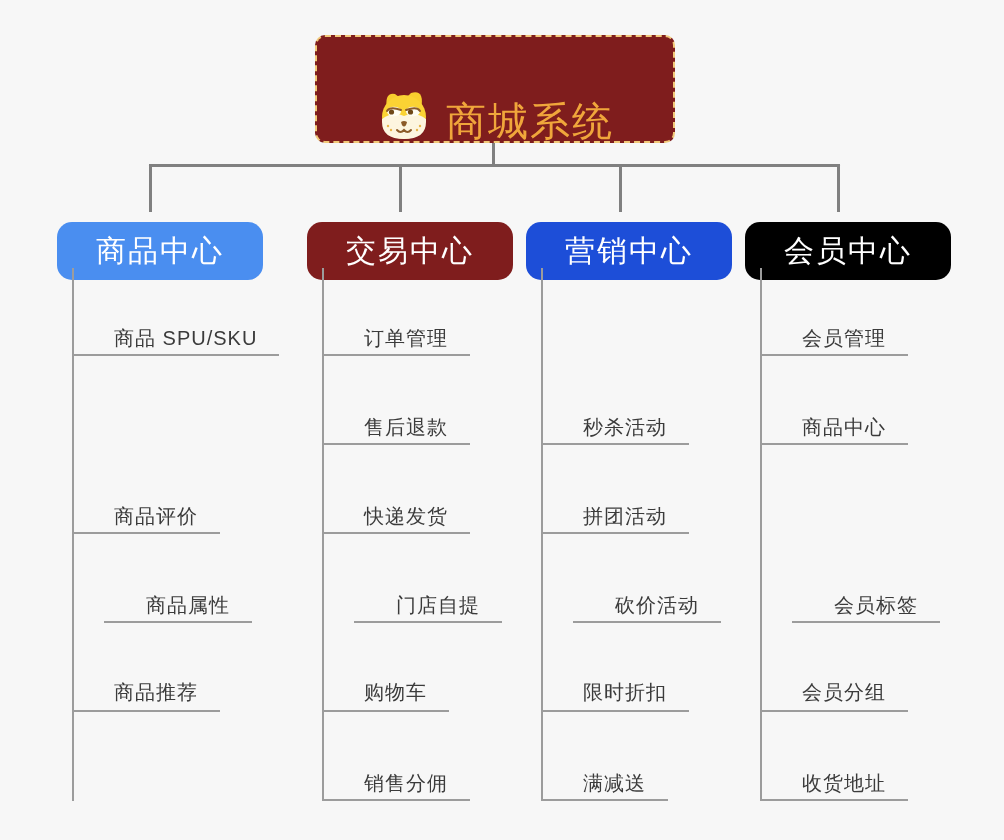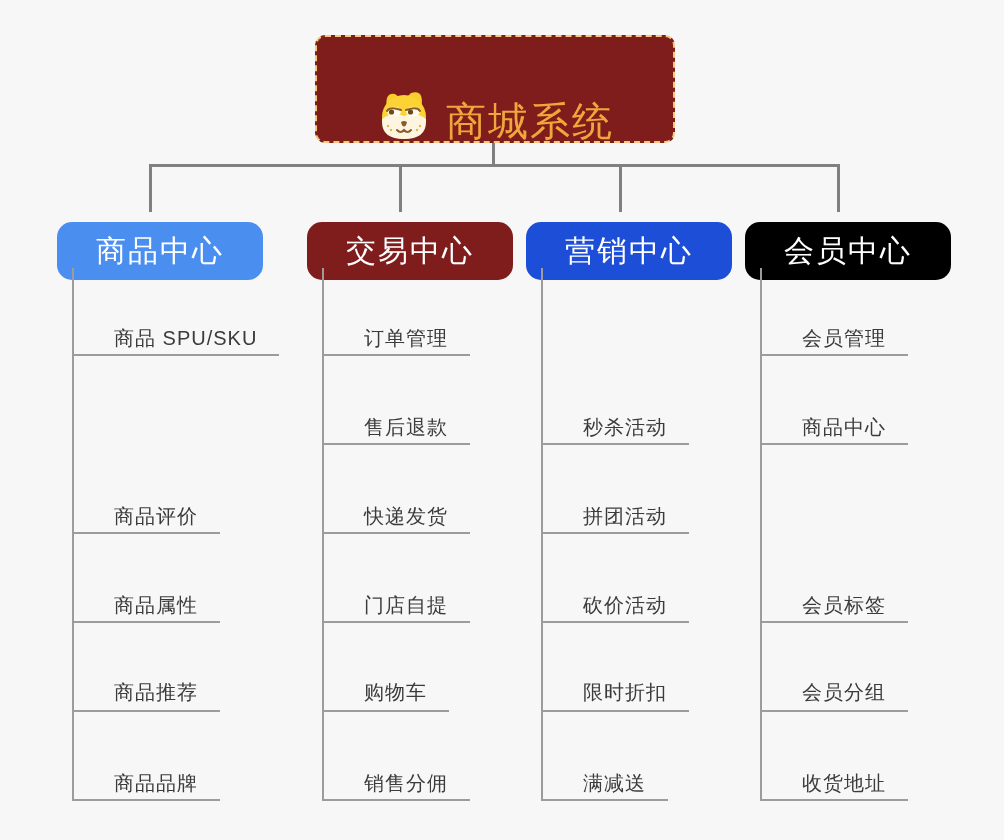--- a/index.html
+++ b/index.html
@@ -59,21 +59,21 @@
     box-sizing:border-box;
     height:42px;
     display:flex;align-items:flex-end;
     padding:0 22px 6px 42px;
     border-bottom:2px solid #9c9c9c;
     font-size:20px;color:#3b3b3b;letter-spacing:1px;
     white-space:nowrap;line-height:1;
     cursor:pointer;
   }
   .c1{left:72px;} .c2{left:322px;} .c3{left:541px;} .c4{left:760px;}
-  .r1{top:314px;} .r2{top:403px;} .r3{top:492px;} .r4{top:581px;} .r5{top:670px;font-family:Liberation Mono, monospace;} .r6{top:759px;}
+  .r1{top:314px;} .r2{top:403px;} .r3{top:492px;} .r4{top:581px;margin-left:32px;} .r5{top:670px;font-family:Liberation Mono, monospace;} .r6{top:759px;}
 </style>
 </head>
 <body>
 
 <div class="canvas">
 
   <div class="conn conn-root-stub"></div>
   <div class="conn conn-trunk"></div>
   <div class="conn conn-drop drop-1"></div>
   <div class="conn conn-drop drop-2"></div>
@@ -119,21 +119,20 @@
 
   <div class="spine spine-1"></div>
   <div class="spine spine-2"></div>
   <div class="spine spine-3"></div>
   <div class="spine spine-4"></div>
 
   <div class="leaf c1 r1">商品 SPU/SKU</div>
   <div class="leaf c1 r3">商品评价</div>
   <div class="leaf c1 r4">商品属性</div>
   <div class="leaf c1 r5">商品推荐</div>
-  <div class="leaf c1 r6">商品品牌</div>
 
   <div class="leaf c2 r1">订单管理</div>
   <div class="leaf c2 r2">售后退款</div>
   <div class="leaf c2 r3">快递发货</div>
   <div class="leaf c2 r4">门店自提</div>
   <div class="leaf c2 r5">购物车</div>
   <div class="leaf c2 r6">销售分佣</div>
 
   <div class="leaf c3 r2">秒杀活动</div>
   <div class="leaf c3 r3">拼团活动</div>

